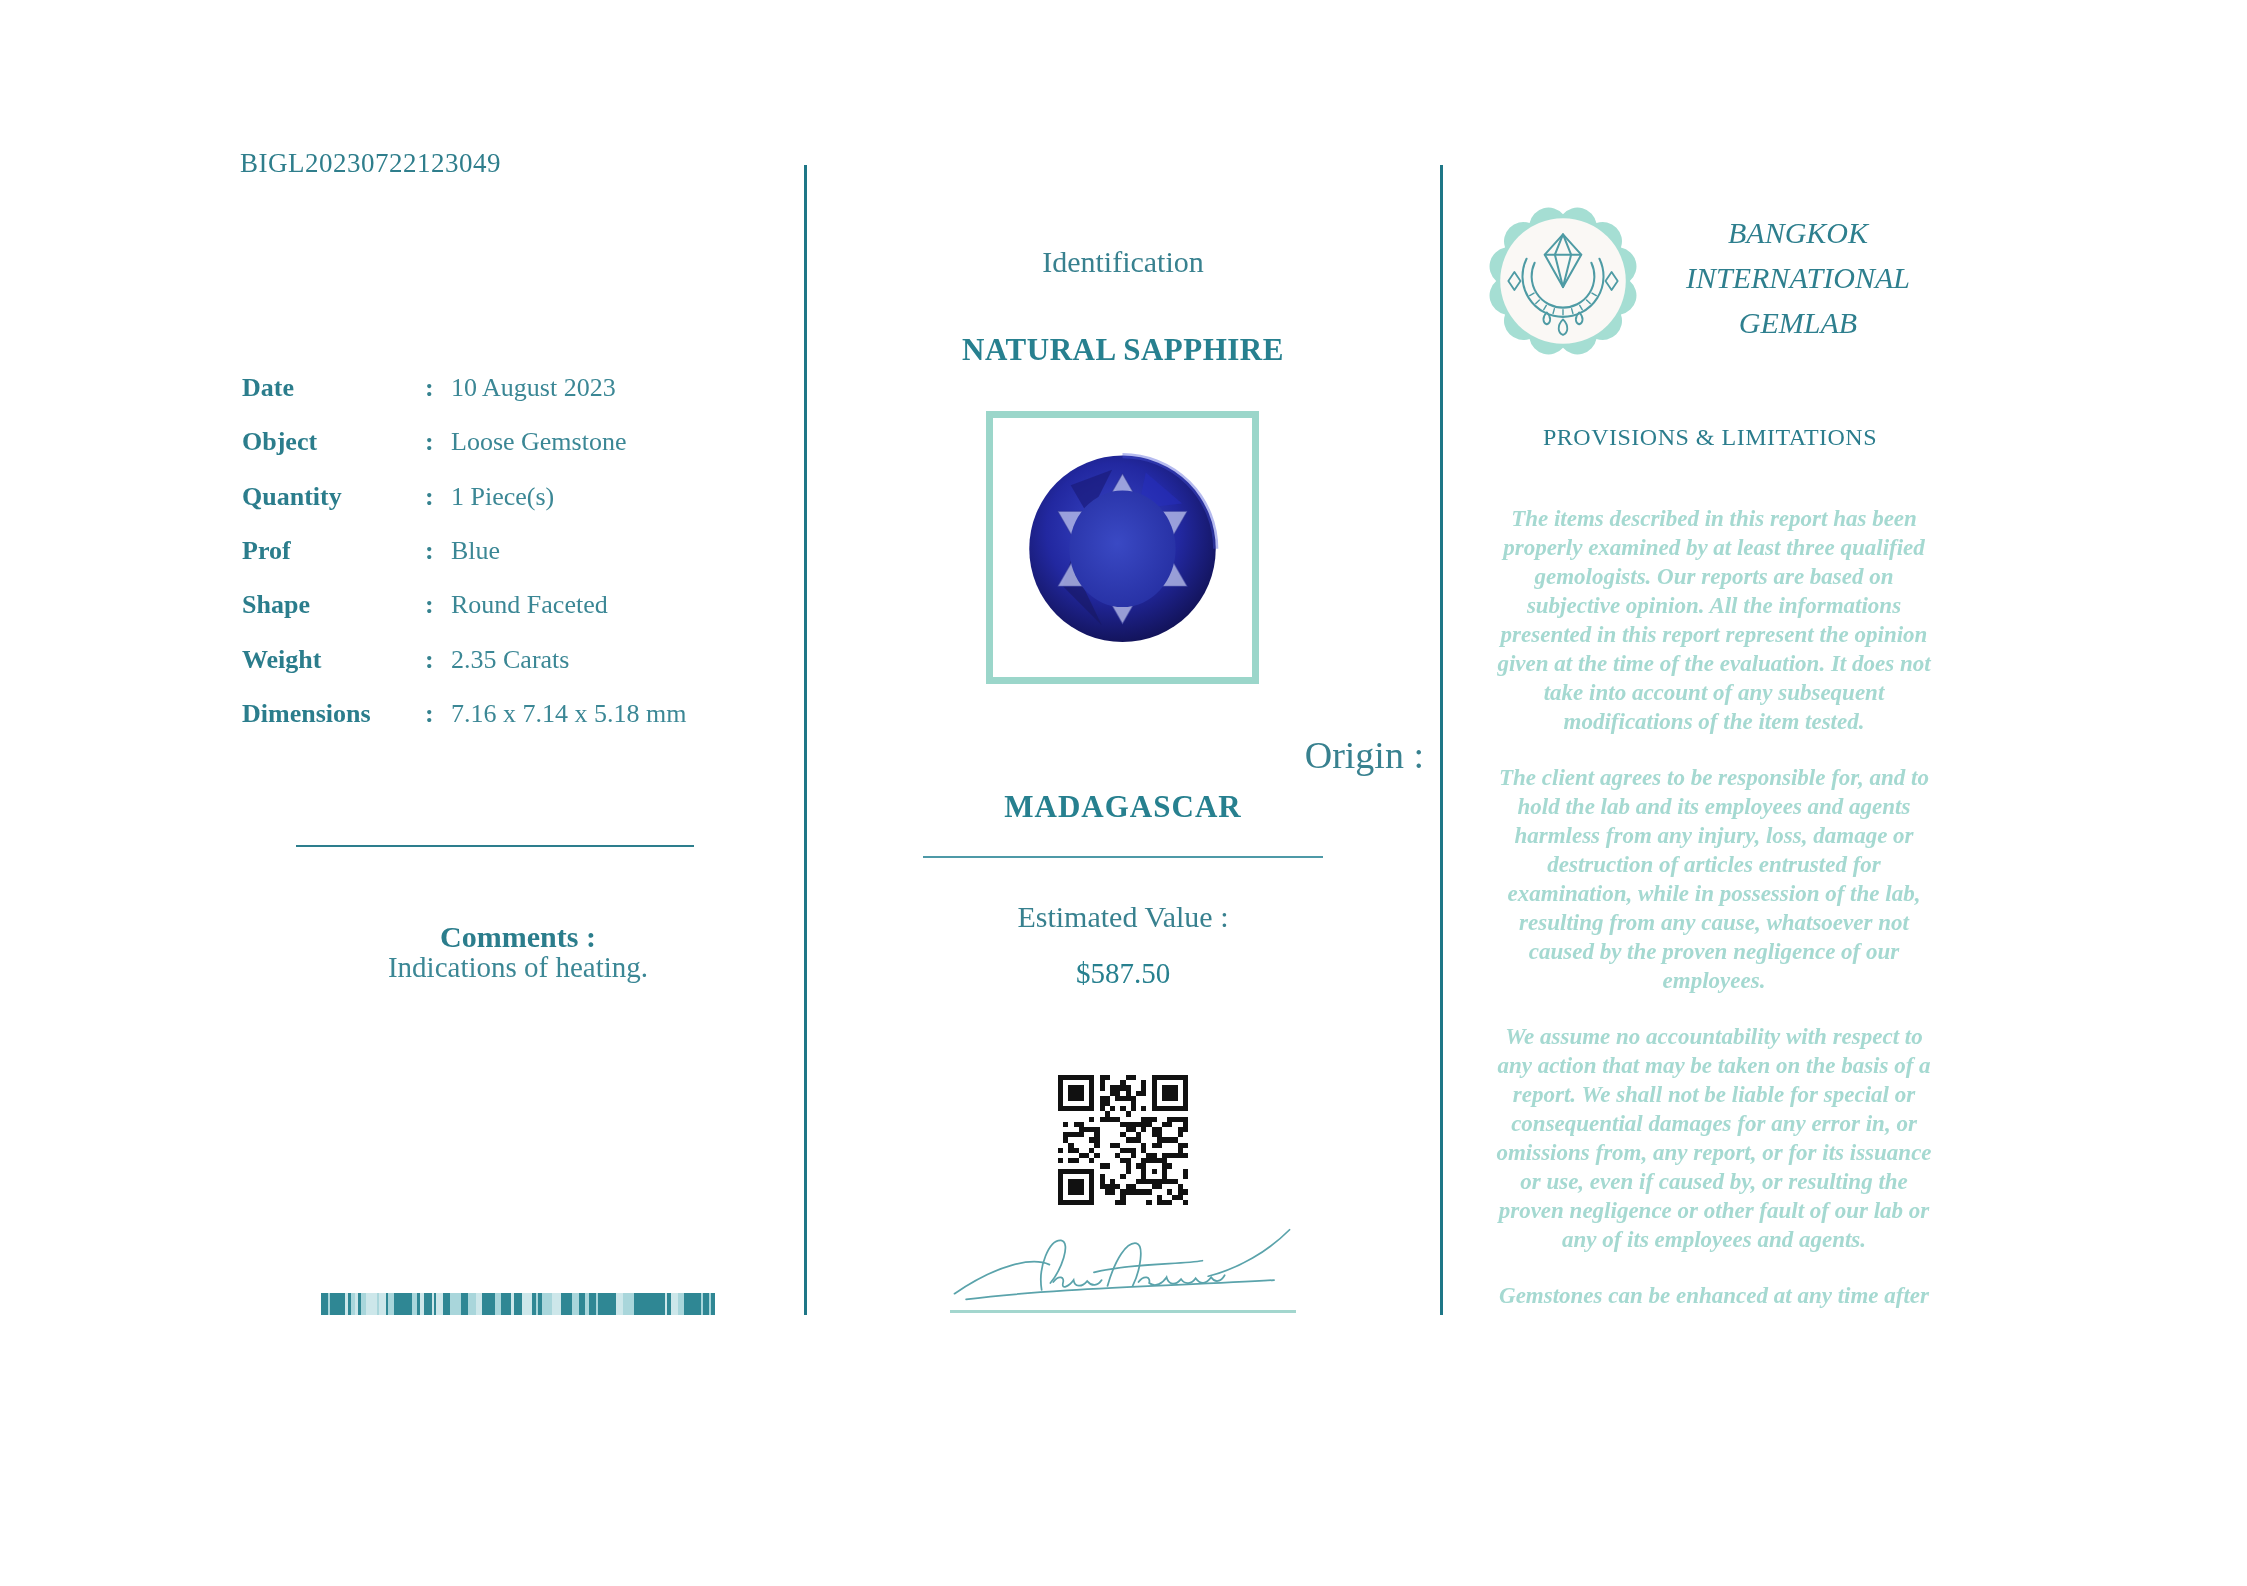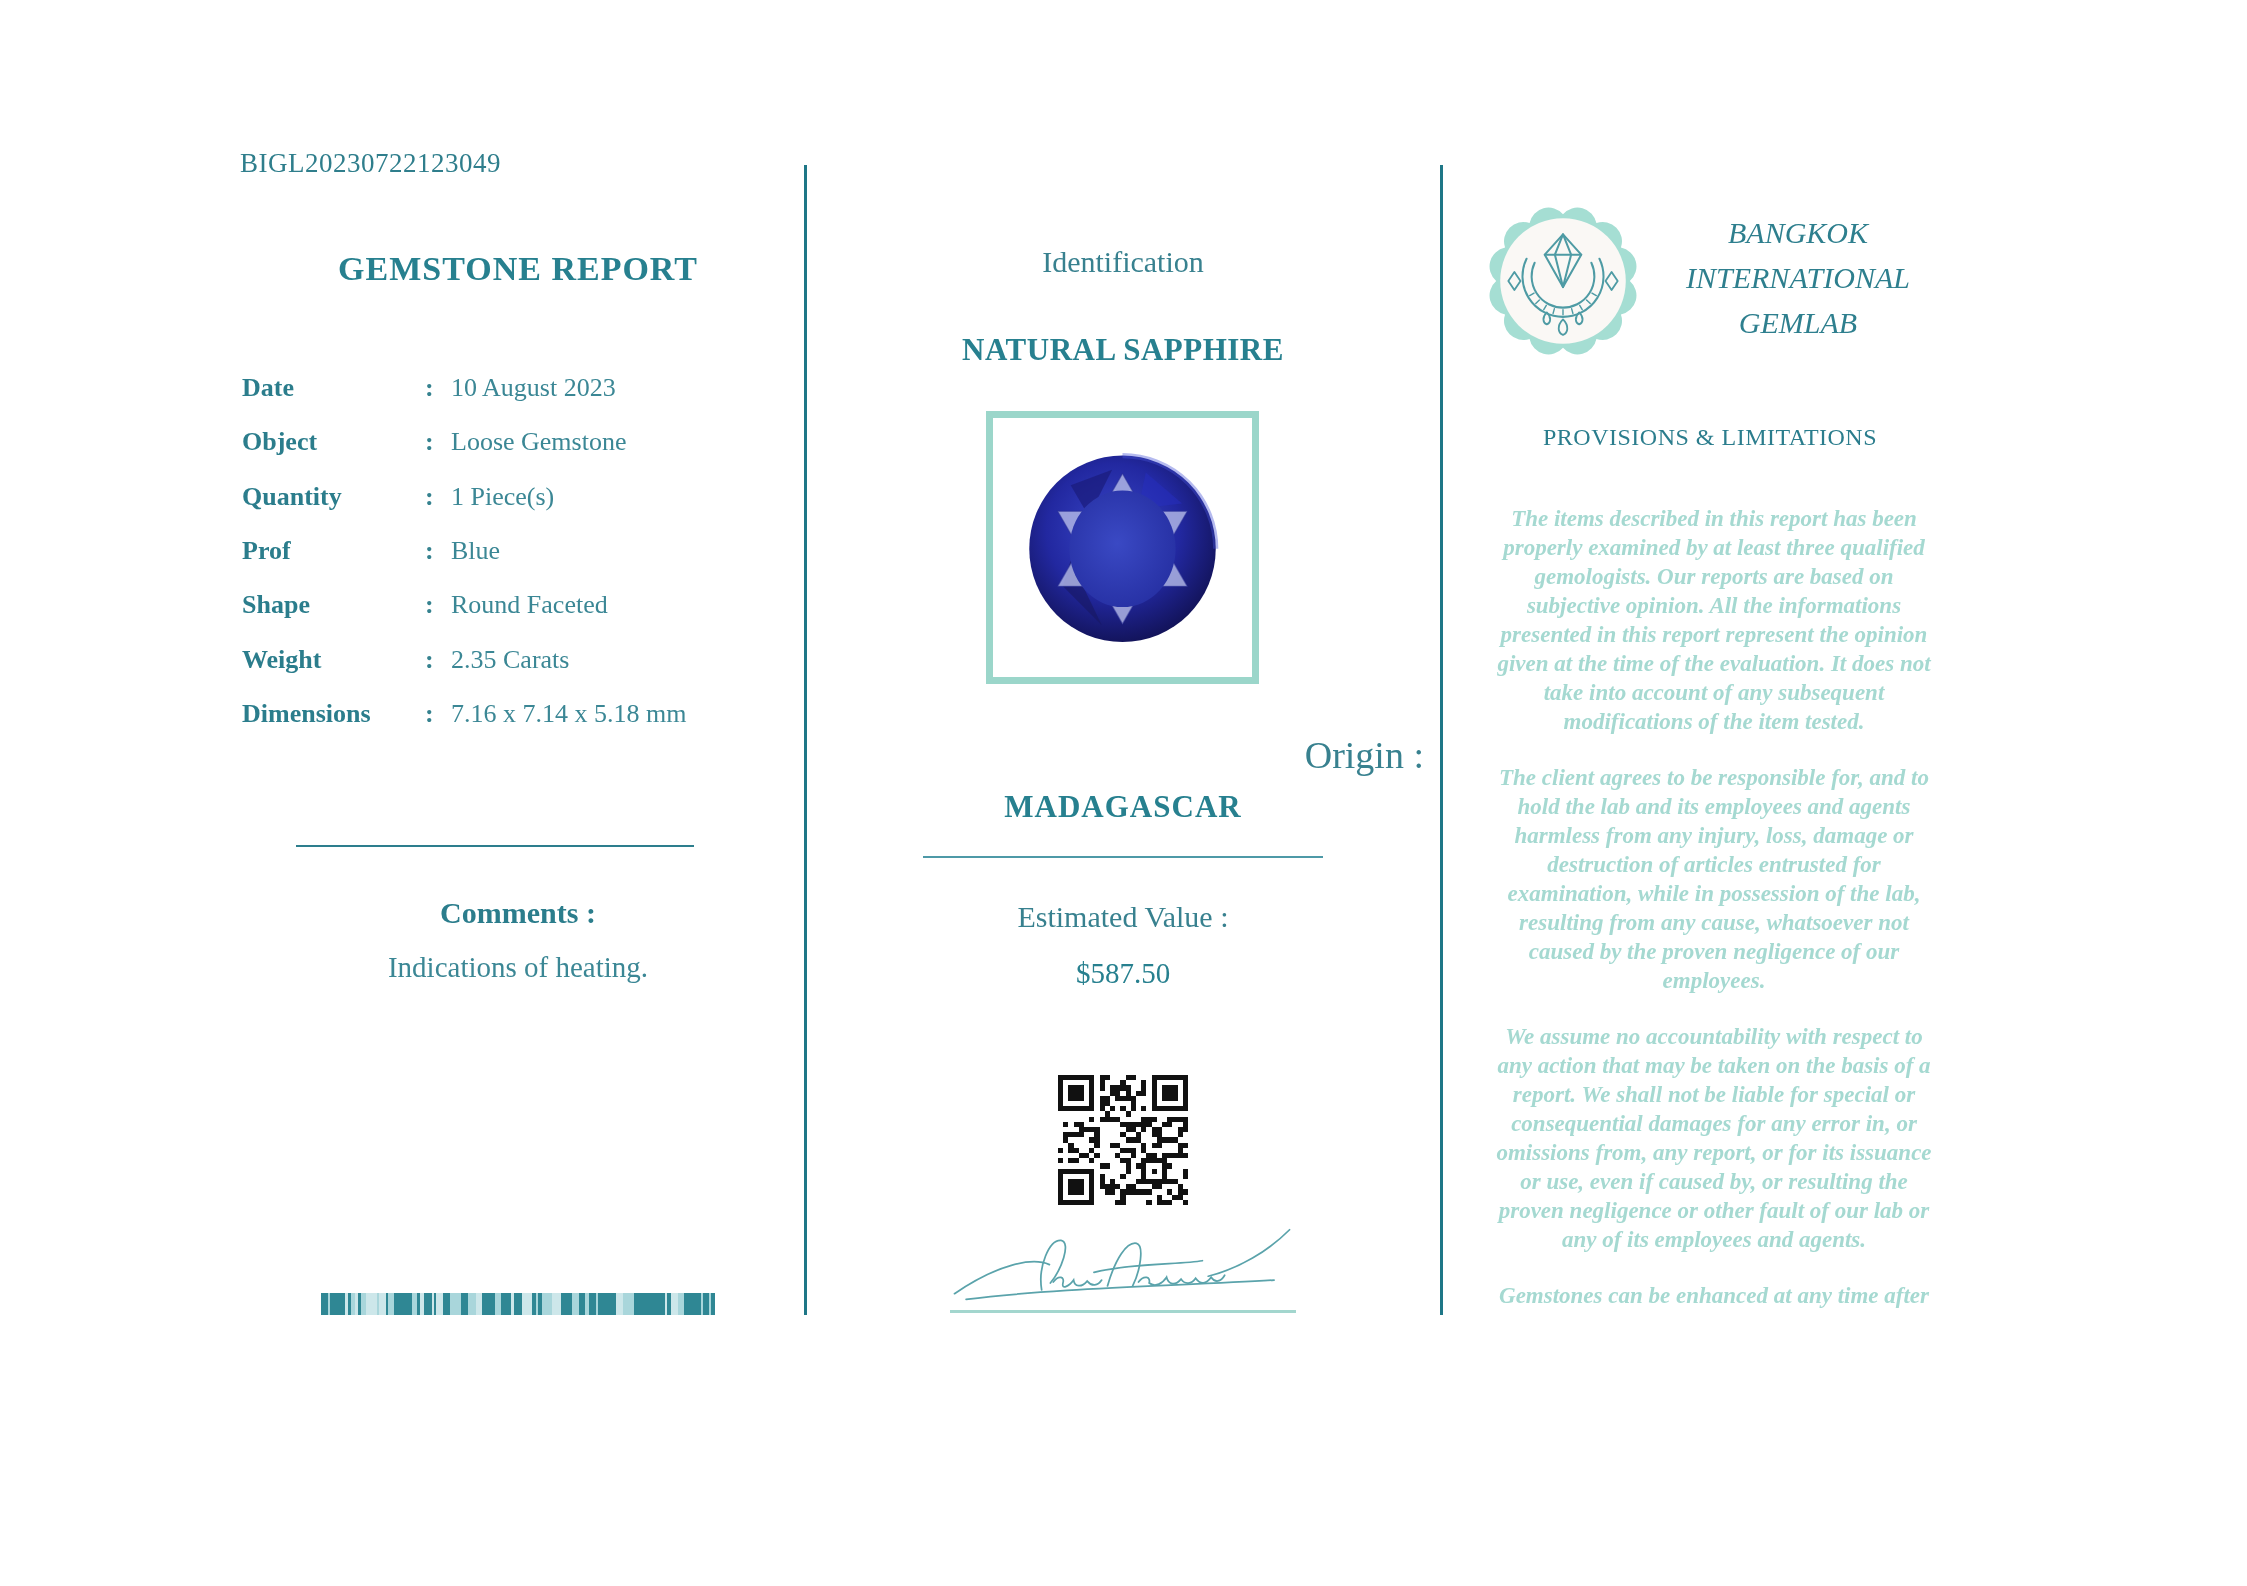--- a/index.html
+++ b/index.html
@@ -9,21 +9,21 @@
   
   #report-number{left:240px;top:148px;font-size:27px;letter-spacing:.5px;color:#2f7e8c;}
   #left-col{left:242px;top:0;width:552px;height:1586px;}
   #report-title{top:250px;width:100%;text-align:center;font-size:34px;font-weight:bold;letter-spacing:1px;color:#27808f;}
   #details{top:361px;left:0;width:100%;}
   .detail-row{display:flex;height:54.3px;align-items:center;font-size:26px;}
   .detail-label{width:183px;font-weight:bold;color:#2b7d8c;}
   .detail-sep{width:26px;color:#35828f;font-weight:bold;}
   .detail-value{color:#3b8795;}
   #comments-divider{top:845px;left:54px;width:398px;height:2px;background:#2d7e8d;}
-  #comments-label{top:896px;width:100%;text-align:center;font-size:30px;font-weight:bold;color:#2b7d8c;}
+  #comments-label{top:920px;width:100%;text-align:center;font-size:30px;font-weight:bold;color:#2b7d8c;}
   #comments-text{top:951px;width:100%;text-align:center;font-size:29px;color:#3b8795;}
   #barcode-block{top:1293px;left:79px;width:394px;text-align:center;}
   #barcode-bars{display:flex;height:47px;width:394px;overflow:hidden;}
   #barcode-bars i{display:block;height:100%;flex:none;}
   #barcode-text{margin-top:2px;font-family:"DejaVu Sans Mono","Liberation Mono",monospace;
                 font-size:17px;letter-spacing:11px;color:#3a8b98;white-space:nowrap;}
   
   .v-divider{top:165px;width:3px;height:1272px;background:#1e7787;}
   #v-divider-left{left:804px;}
   #v-divider-right{left:1440px;}
@@ -54,21 +54,20 @@
              font-style:italic;font-weight:bold;color:#a5d9d1;}
 </style>
 </head>
 <body>
 
 <div class="page">
 
   <div class="abs" id="report-number">BIGL20230722123049</div>
 
   <div class="abs" id="left-col">
-    <div class="abs" id="report-title">GEMSTONE REPORT</div>
 
     <div class="abs" id="details">
       <div class="detail-row">
         <span class="detail-label">Date</span>
         <span class="detail-sep">:</span>
         <span class="detail-value">10 August 2023</span>
       </div>
       <div class="detail-row">
         <span class="detail-label">Object</span>
         <span class="detail-sep">:</span>

